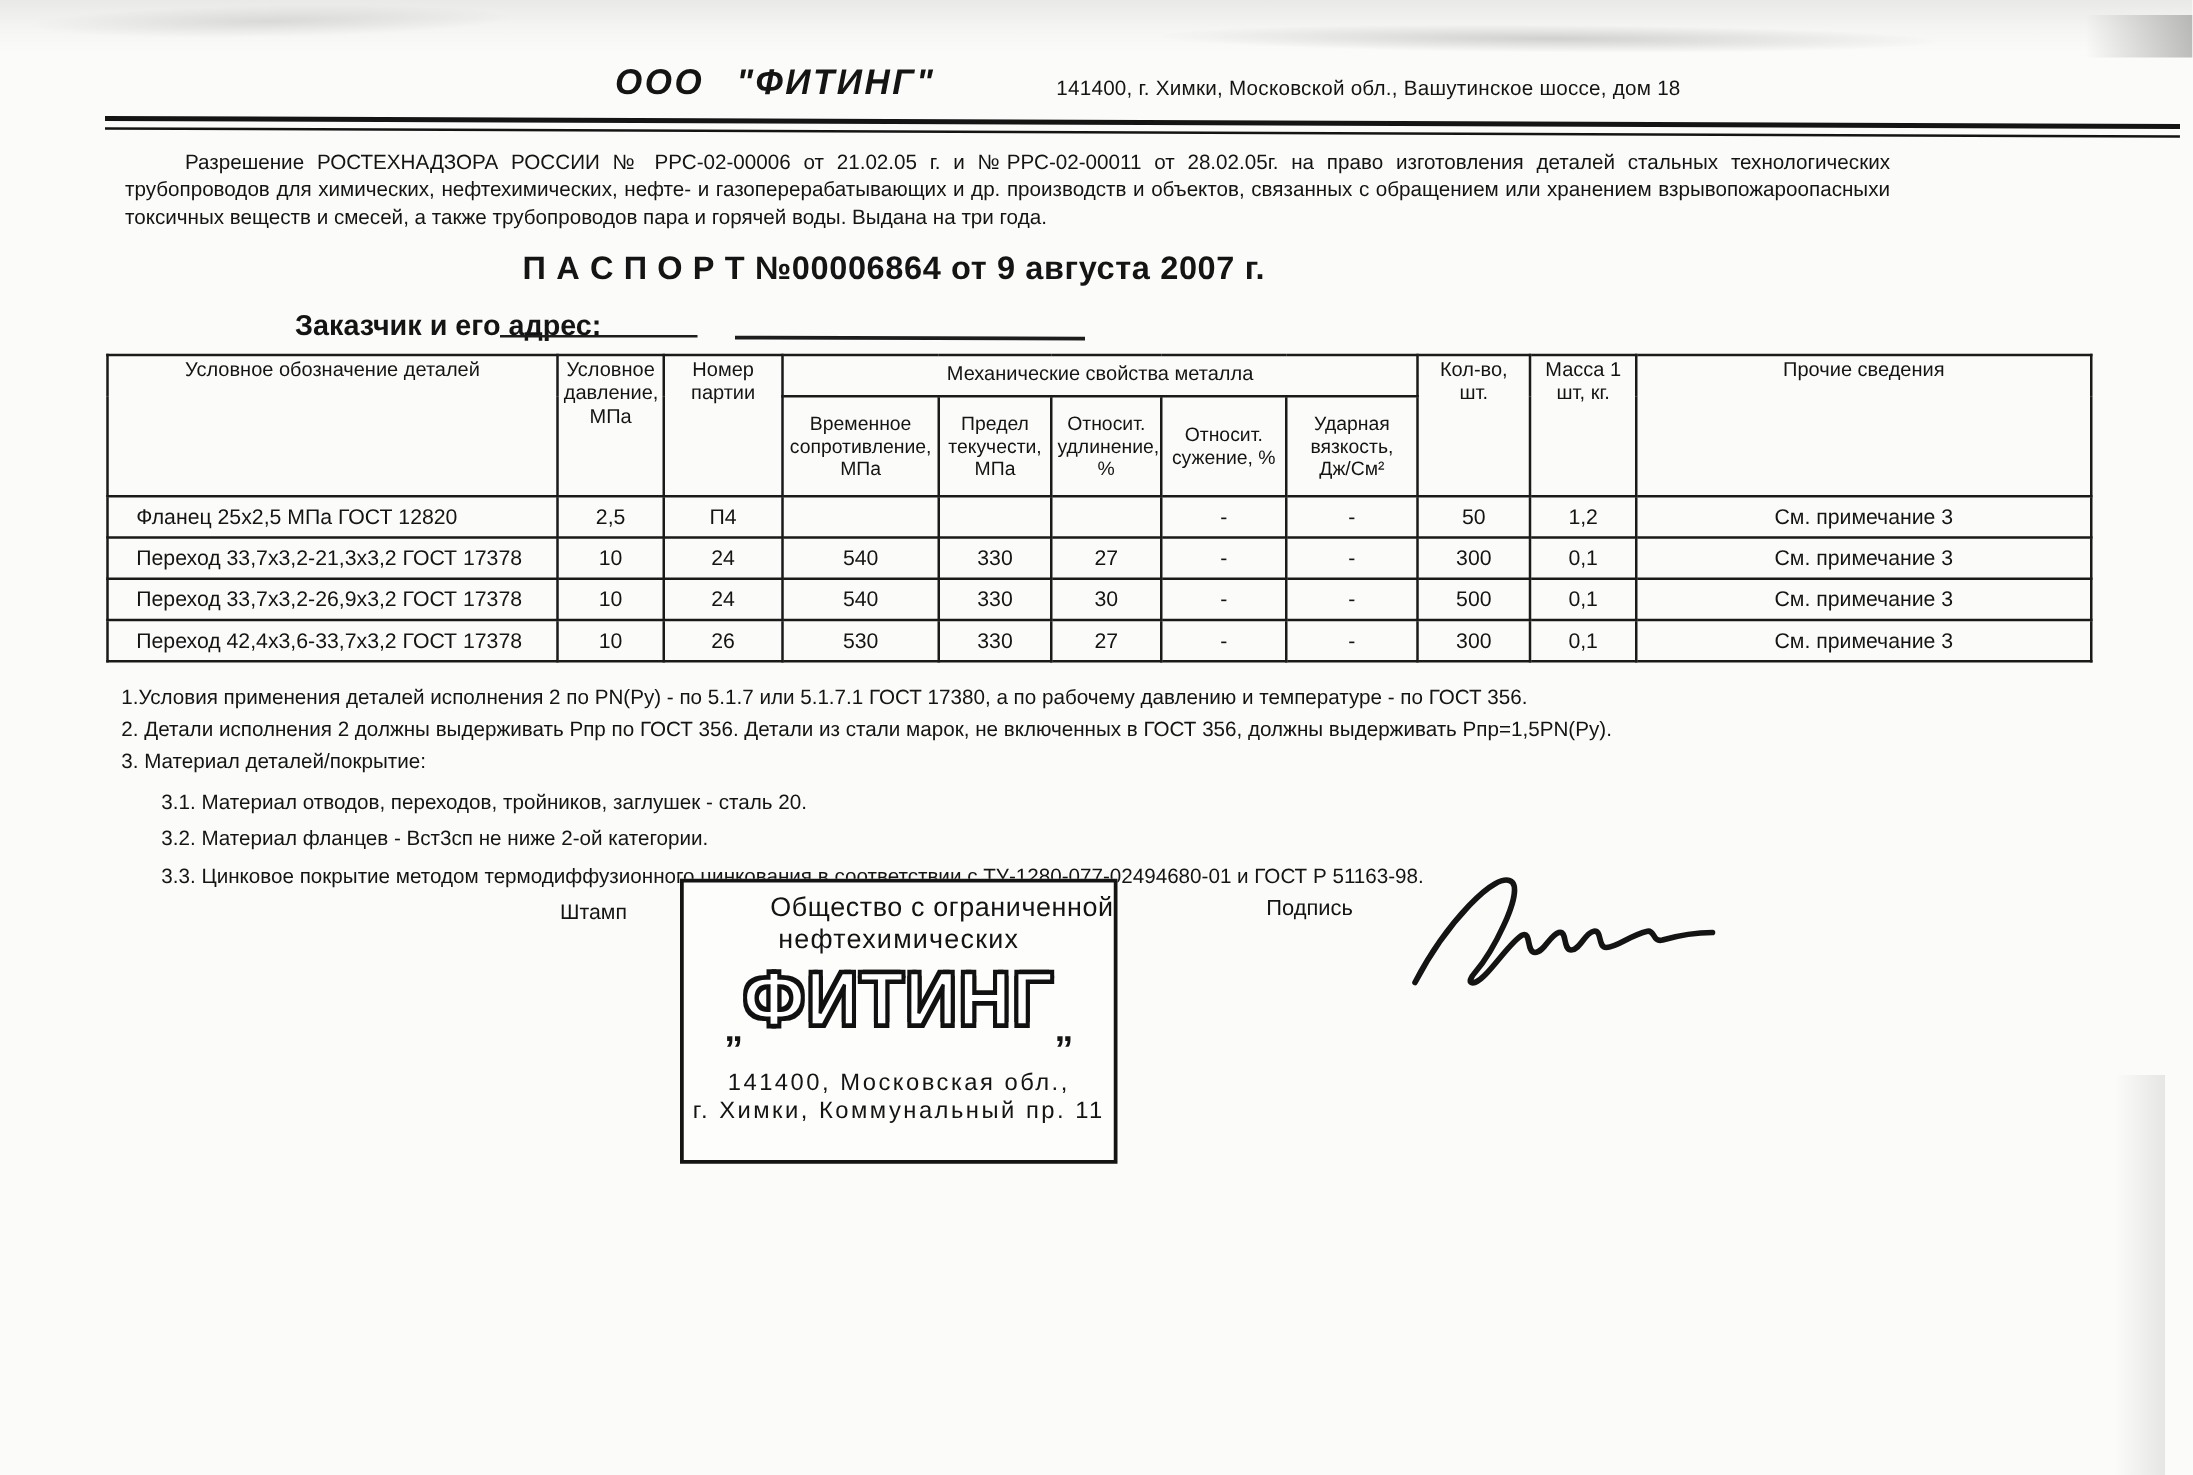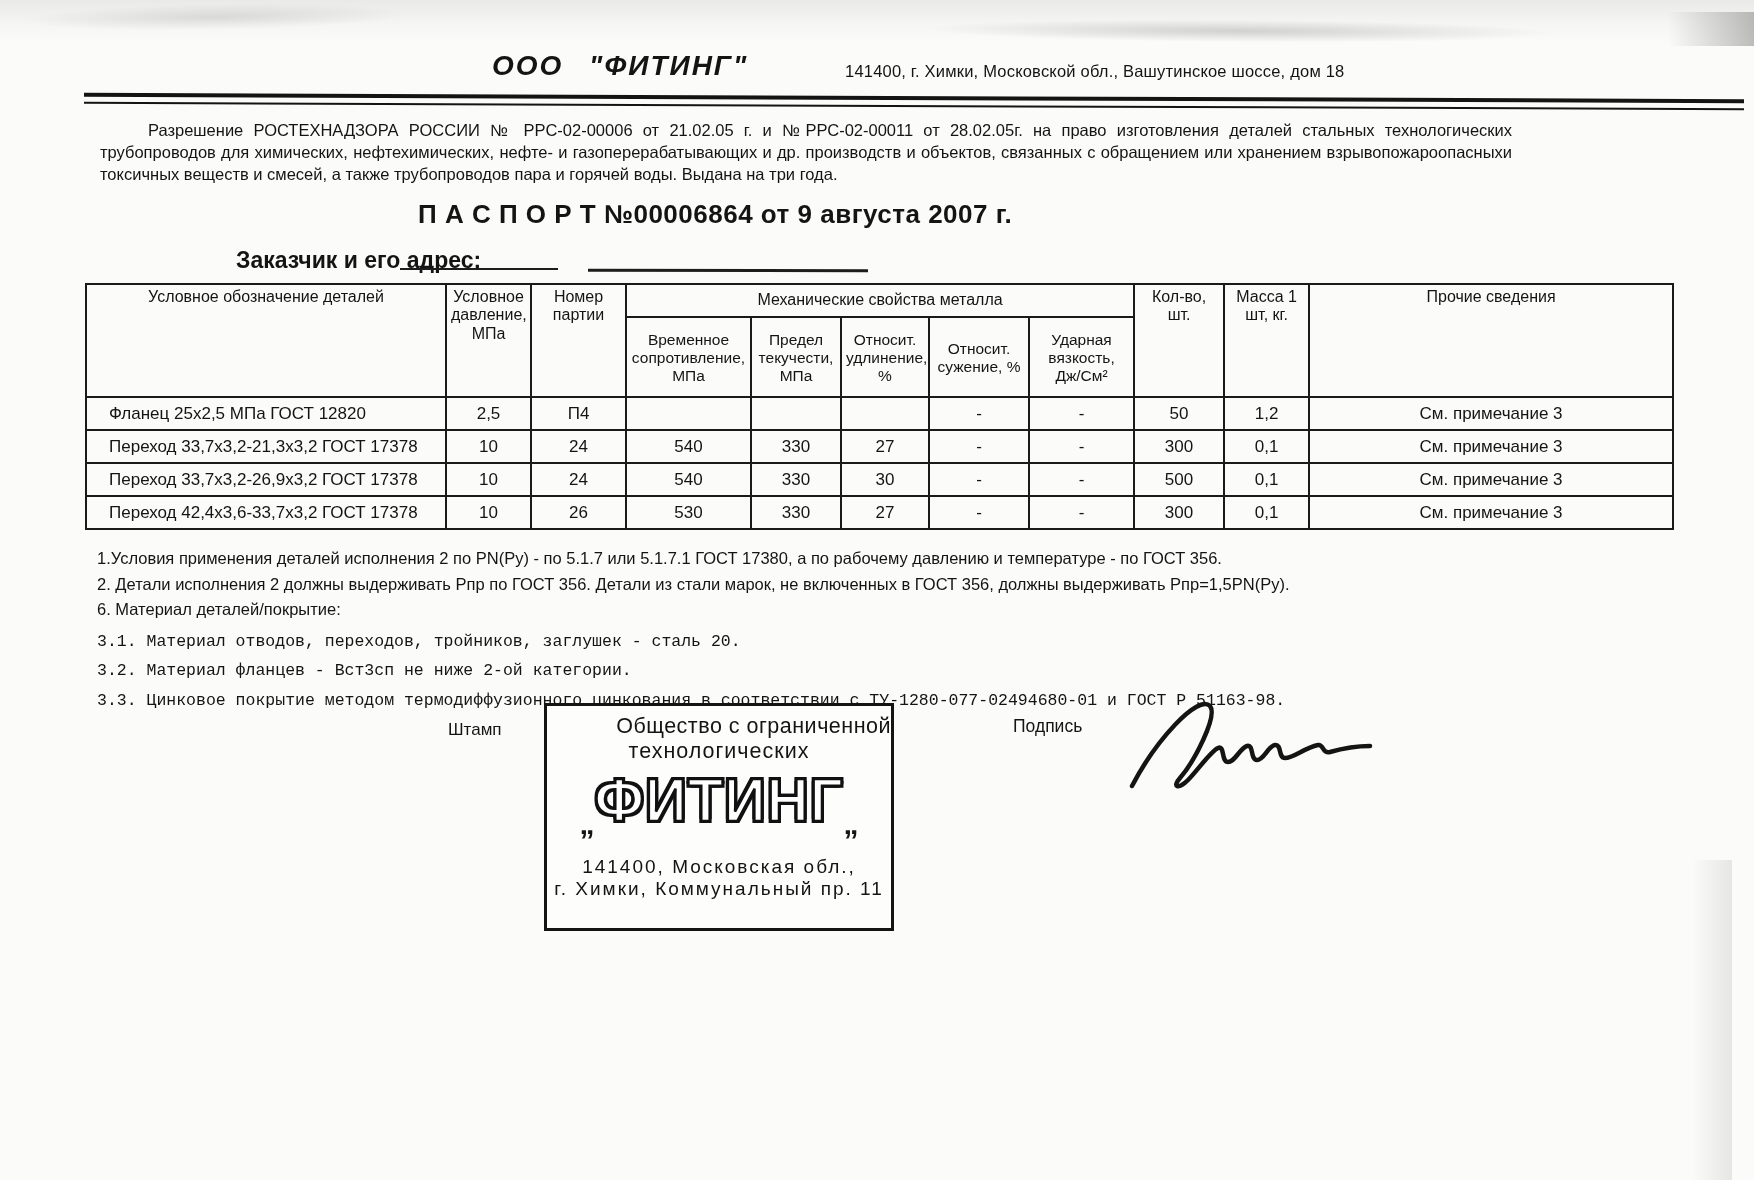--- a/index.html
+++ b/index.html
@@ -44,21 +44,21 @@
   table.main th,table.main td{border:2px solid #1a1a1a;padding:1px 4px;overflow:hidden;}
   table.main th{font-weight:normal;text-align:center;vertical-align:top;padding-top:3px;line-height:1.15;font-size:16px;}
   table.main th.grp{vertical-align:middle;padding-top:0;text-align:center;}
   table.main td{height:29px;text-align:center;font-size:17px;}
   table.main td.name{text-align:left;padding-left:22px;font-size:17px;}
   tr.subhead th{font-size:15.5px;vertical-align:middle;}
 
   
   .notes{left:97px;top:550px;width:1520px;font-size:16.5px;line-height:1.0;}
   .notes .n{margin-bottom:9px;}
-  .notes .sub{margin-bottom:13px;font-family:Liberation Mono, monospace;}
+  .notes .sub{margin-left:32px;margin-bottom:13px;}
   .notes .n3{margin-bottom:16px;}
 
   
   .stamp-label{left:448px;top:720px;font-size:17px;}
   .stamp-box{left:544px;top:703px;width:344px;height:222px;border:3px solid #141414;
     background:#fdfdfc;text-align:center;}
   .stamp-l1{margin-top:8px;font-size:21.5px;letter-spacing:.5px;text-align:right;}
   .stamp-l2{font-size:21.5px;letter-spacing:1px;}
   .stamp-logo-row{margin-top:6px;height:72px;position:relative;}
   .stamp-logo{font-size:58px;font-weight:bold;letter-spacing:1px;color:#ffffff;
@@ -177,30 +177,30 @@
       <td>300</td>
       <td>0,1</td>
       <td>См. примечание 3</td>
     </tr>
   </tbody>
 </table>
 
 <div class="abs notes">
   <div class="n">1.Условия применения деталей исполнения 2 по PN(Ру) - по 5.1.7 или 5.1.7.1 ГОСТ 17380, а по рабочему давлению и температуре - по ГОСТ 356.</div>
   <div class="n">2. Детали исполнения 2 должны выдерживать Рпр по ГОСТ 356. Детали из стали  марок, не включенных в ГОСТ 356, должны выдерживать Рпр=1,5PN(Ру).</div>
-  <div class="n n3">6. Материал деталей/покрытие:</div>
+  <div class="n n3">3. Материал деталей/покрытие:</div>
   <div class="sub">3.1.  Материал отводов, переходов, тройников, заглушек - сталь 20.</div>
   <div class="sub">3.2.  Материал фланцев - Вст3сп не ниже 2-ой категории.</div>
   <div class="sub">3.3.  Цинковое покрытие методом термодиффузионного цинкования в соответствии с ТУ-1280-077-02494680-01 и ГОСТ Р 51163-98.</div>
 </div>
 
 <div class="abs stamp-label">Штамп</div>
 <div class="abs stamp-box">
   <div class="stamp-l1">Общество с ограниченной</div>
-  <div class="stamp-l2">технологических</div>
+  <div class="stamp-l2">нефтехимических</div>
   <div class="stamp-logo-row"><span class="q">„</span><span class="stamp-logo">ФИТИНГ</span><span class="q">„</span></div>
   <div class="stamp-a1">141400, Московская обл.,</div>
   <div class="stamp-a2">г. Химки, Коммунальный пр. 11</div>
 </div>
 
 <div class="abs sign-label">Подпись</div>
 <svg class="abs sign-svg" width="270" height="120" viewBox="0 0 270 120">
   <path d="M14,104 C38,58 80,12 92,24 C100,34 76,80 62,96 C54,105 60,108 70,98 C80,88 92,70 100,66 C107,63 103,80 110,80 C117,80 122,66 129,64 C136,62 132,78 139,78 C146,78 150,64 157,63 C164,62 160,76 167,76 C176,76 186,66 200,63 C206,62 204,72 212,70 C226,66 240,64 252,64" fill="none" stroke="#141414" stroke-width="4.5" stroke-linecap="round" stroke-linejoin="round"></path>
 </svg>
 

